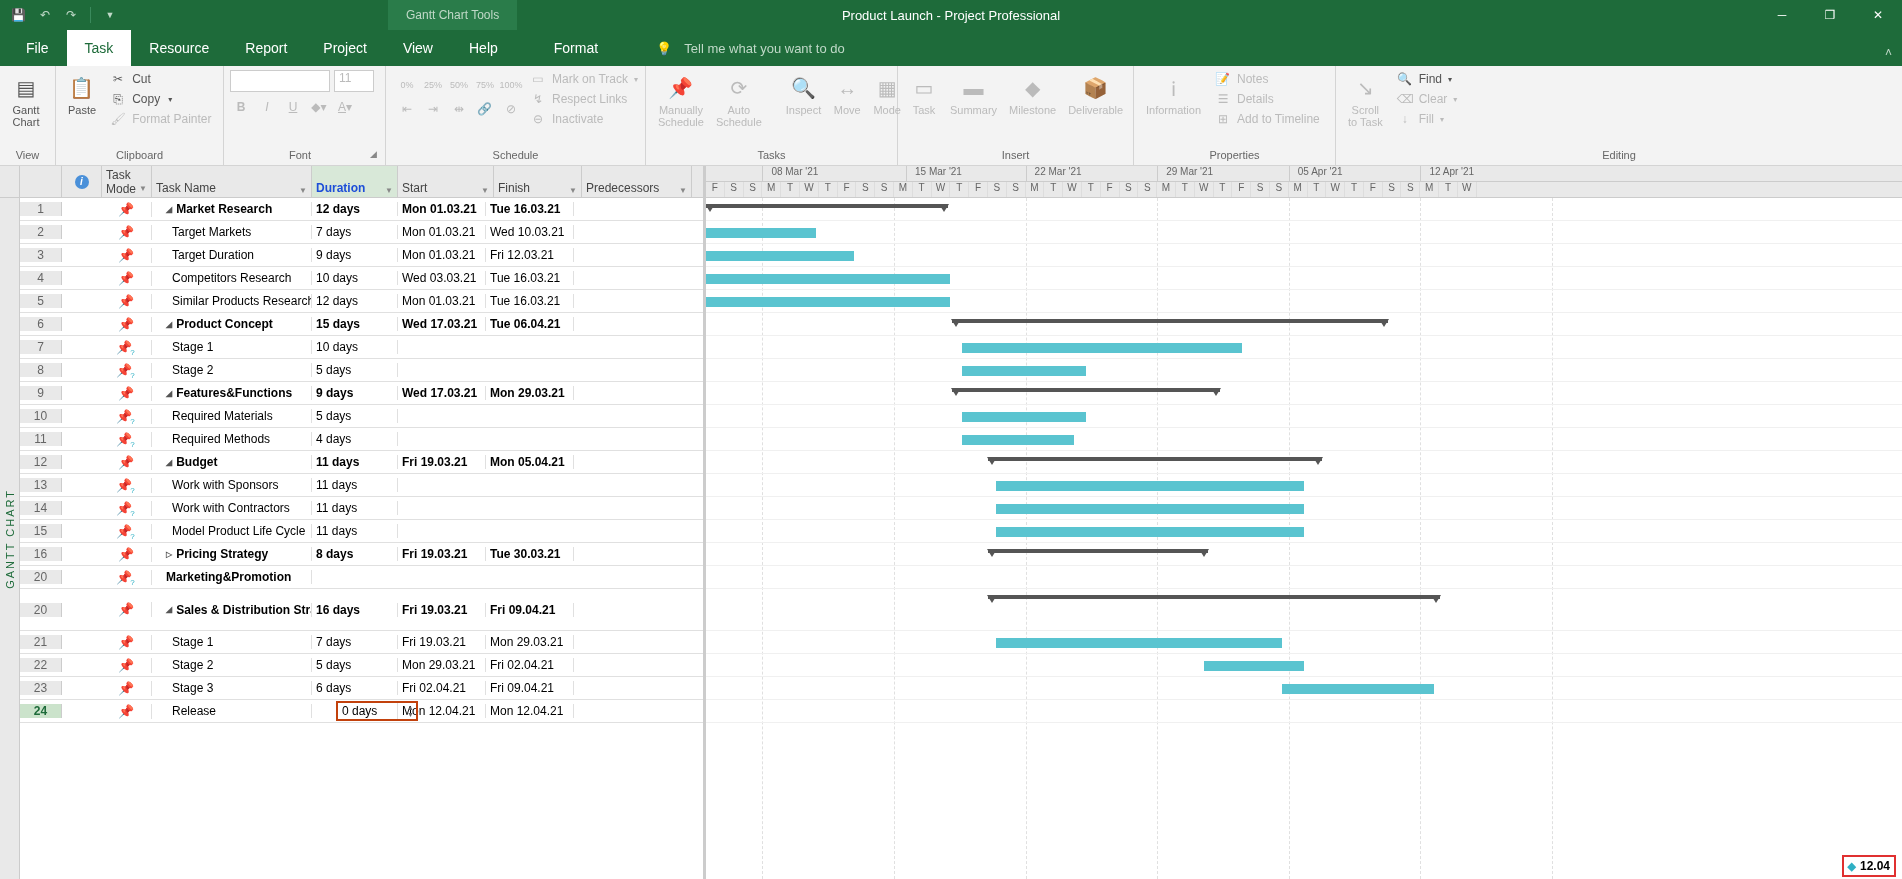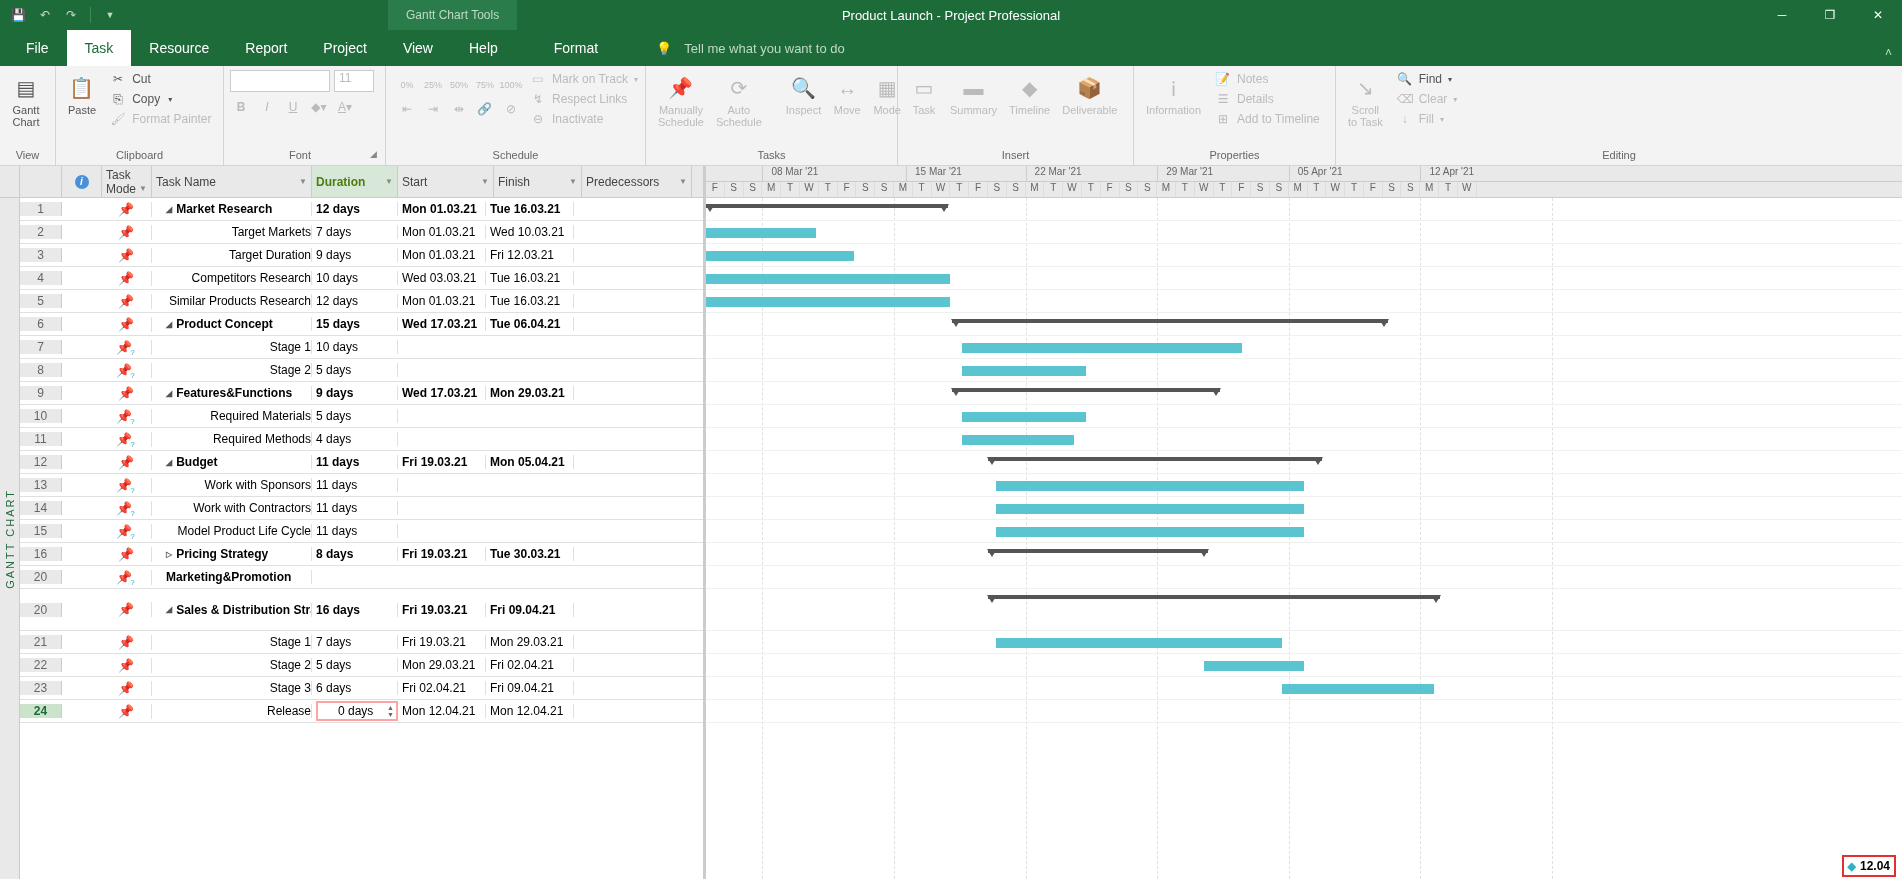--- a/index.html
+++ b/index.html
@@ -40,25 +40,25 @@
 .font-box { display:flex; flex-direction:column; gap:4px;}
 .font-row { display:flex; gap:4px; align-items:center;}
 .font-combo { width:100px; height:22px; border:1px solid #ccc; background:#fff; padding:0 4px; color:#bbb; font-size:12px;}
 .font-size { width:40px; height:22px; border:1px solid #ccc; background:#fff; padding:0 4px; color:#bbb; font-size:12px;}
 .icon-btn { width:22px; height:22px; display:inline-flex; align-items:center; justify-content:center; color:#bbb; cursor:pointer;}
 .dlg-launcher { font-size: 9px; color: #888; float: right; margin-right: 2px;}
 
 
 .timescale { height: 32px; border-bottom: 1px solid #ccc; position:relative; background:#e9e9e9; display:flex;}
 .left-cols { flex: 0 0 706px; display:flex; border-right: 3px solid #ccc; background:#e9e9e9;}
-.colhdr { border-right:1px solid #ccc; display:flex; align-items: center; padding: 2px 4px; font-size:12px; color:#444; position:relative;}
+.colhdr { border-right:1px solid #ccc; display:flex; align-items: flex-end; padding: 2px 4px; font-size:12px; color:#444; position:relative;}
 .colhdr.two-line { flex-direction:column; align-items:flex-start; justify-content:center;}
 .dd-arrow { font-size:8px; color:#888; margin-left:auto;}
 .colhdr.selected { background:#d8e8d8;}
-.colhdr.selected .col-title { color:#4d7c0f; font-weight:bold;}
+.colhdr.selected .col-title { color:#1d4ed8; font-weight:bold;}
 .info-hdr { width: 40px; justify-content:center; align-items:center;}
 .info-ico { width:14px; height:14px; border-radius:50%; background:#4a90d9; color:#fff; display:inline-flex; align-items:center; justify-content:center; font-size:10px; font-style:italic; font-weight:bold;}
 
 .right-head { flex:1; display:flex; flex-direction:column; position:relative; overflow:hidden;}
 .week-row { height:16px; border-bottom:1px solid #ccc; position:relative;}
 .week-lbl { position:absolute; top:0; font-size:10px; color:#666; border-left:1px solid #ccc; padding-left:8px; height:100%;}
 .day-row { height:16px; display:flex;}
 .day-cell { flex:0 0 18.8px; border-right:1px solid #ddd; text-align:center; font-size:10px; color:#666;}
 
 
@@ -75,23 +75,23 @@
 .cell-mode { width:50px; border-right:1px solid #e0e0e0; display:flex; align-items:center; justify-content:center;}
 .pin-ico { color:#2fb0c4; font-size:13px;}
 .pin-q::after { content:"?"; font-size:8px; color:#2fb0c4; position:relative; top:3px; left:-2px;}
 .cell-name { width:160px; border-right:1px solid #e0e0e0; padding-left:4px; font-size:12px; white-space:nowrap; overflow:hidden; display:flex; align-items:center;}
 .tri { font-size:8px; color:#555; margin-right:4px;}
 .cell-dur { width:86px; border-right:1px solid #e0e0e0; padding-left:4px; font-size:12px;}
 .cell-start { width:88px; border-right:1px solid #e0e0e0; padding-left:4px; font-size:12px;}
 .cell-fin { width:88px; border-right:1px solid #e0e0e0; padding-left:4px; font-size:12px;}
 .cell-pred { width:110px; border-right:1px solid #e0e0e0; padding-left:4px; font-size:12px;}
 .bold { font-weight:bold;}
-.indent1 { padding-left:20px !important;justify-content:flex-end;}
+.indent1 { padding-left:20px !important;}
 .indent2 { padding-left:14px !important;}
-.dur-edit { border:2px solid #fca5a5; width:82px; height:20px; display:flex; align-items:center; padding-left:20px; position:relative;}
+.dur-edit { border:2px solid #c2410c; width:82px; height:20px; display:flex; align-items:center; padding-left:4px; position:relative;margin-left:20px;}
 .spinner { position:absolute; right:2px; display:flex; flex-direction:column; font-size:7px; color:#666;}
 
 .right-chart { flex:1; position:relative; overflow:hidden;}
 .chart-row { height:23px; border-bottom:1px solid #f0f0f0; position:relative;}
 .chart-row.tall { height:42px;}
 .bar { position:absolute; top:7px; height:10px; background:#5ac4d0;}
 .sumbar { position:absolute; top:6px; height:4px; background:#555;}
 .sumbar::before, .sumbar::after { content:""; position:absolute; top:0; width:0; height:0; border-top:8px solid #555; border-left:5px solid transparent; border-right:5px solid transparent;}
 .sumbar::before { left:-1px;}
 .sumbar::after { right:-1px;}
@@ -261,21 +261,21 @@
       <div class="bigbtn disabled">
           <span class="ico">▭</span>
           <span class="lbl">Task</span>
         </div>
       <div class="bigbtn disabled">
           <span class="ico">▬</span>
           <span class="lbl">Summary</span>
         </div>
       <div class="bigbtn disabled">
           <span class="ico">◆</span>
-          <span class="lbl">Timeline</span>
+          <span class="lbl">Milestone</span>
         </div>
       <div class="bigbtn disabled">
           <span class="ico">📦</span>
           <span class="lbl">Deliverable</span>
         </div>
     </div>
     <div class="group-label">Insert</div>
   </div>
   <div class="ribbon-group" style="width:202px">
     <div class="group-content">

